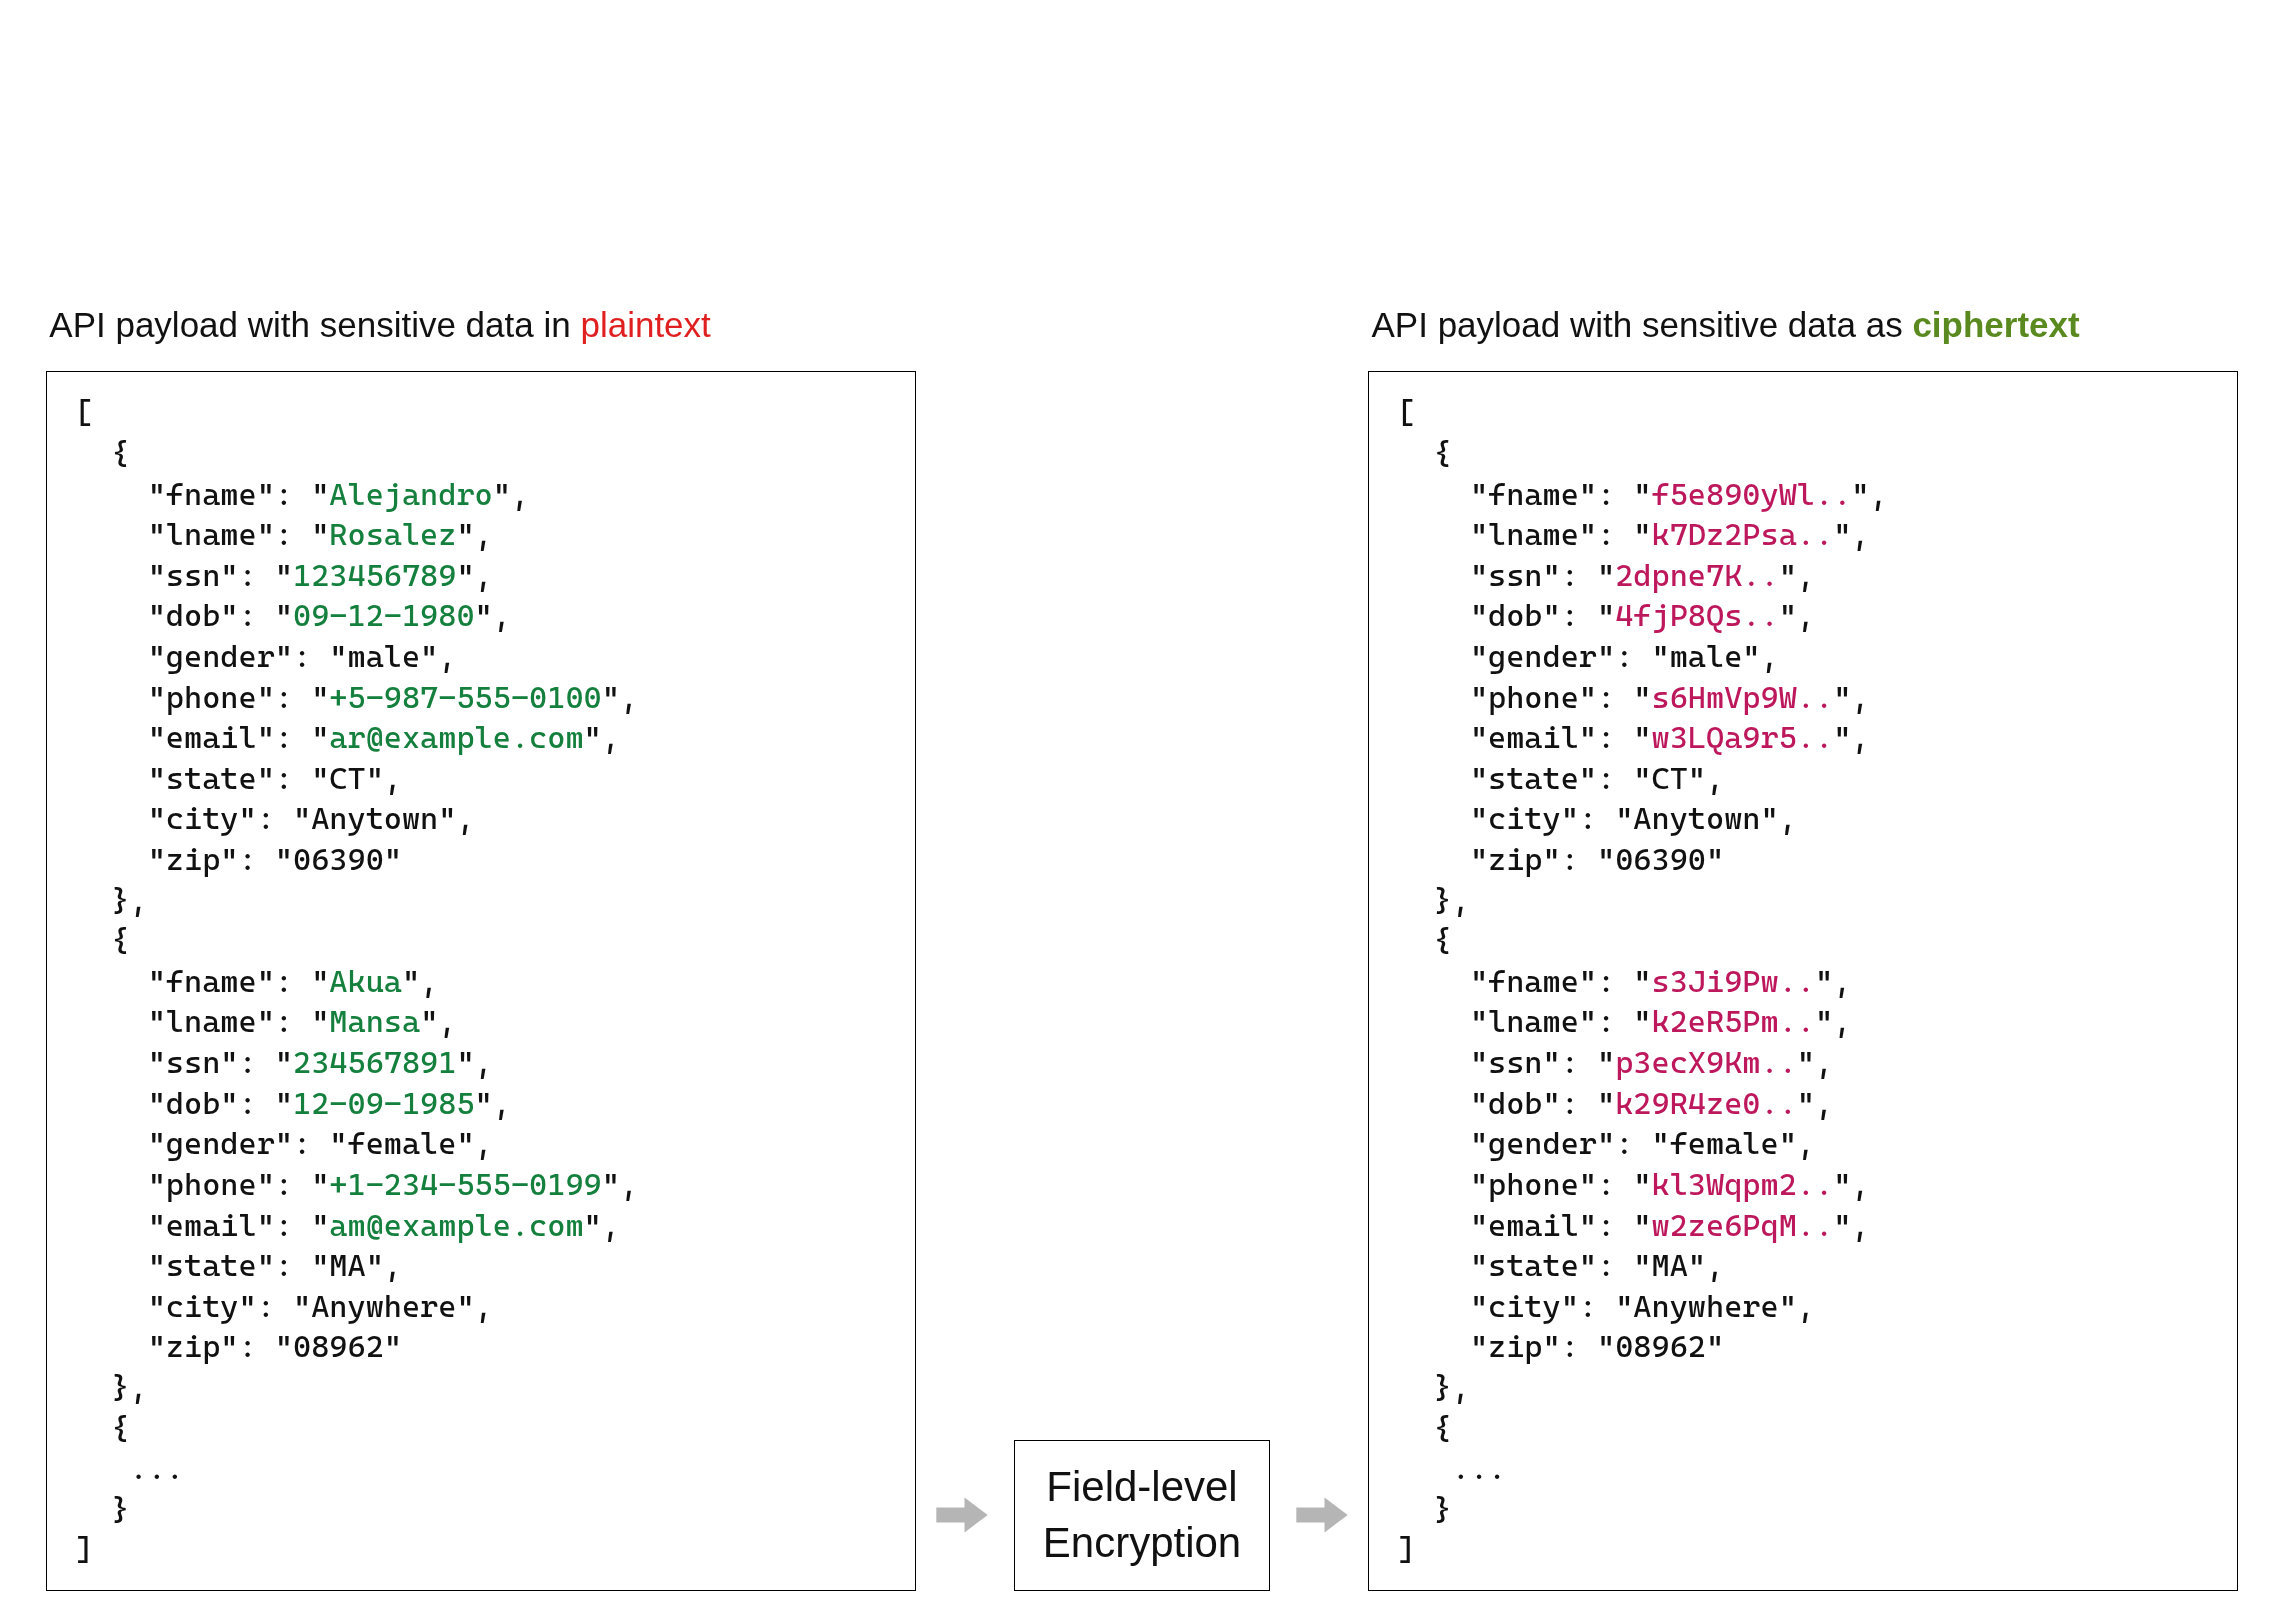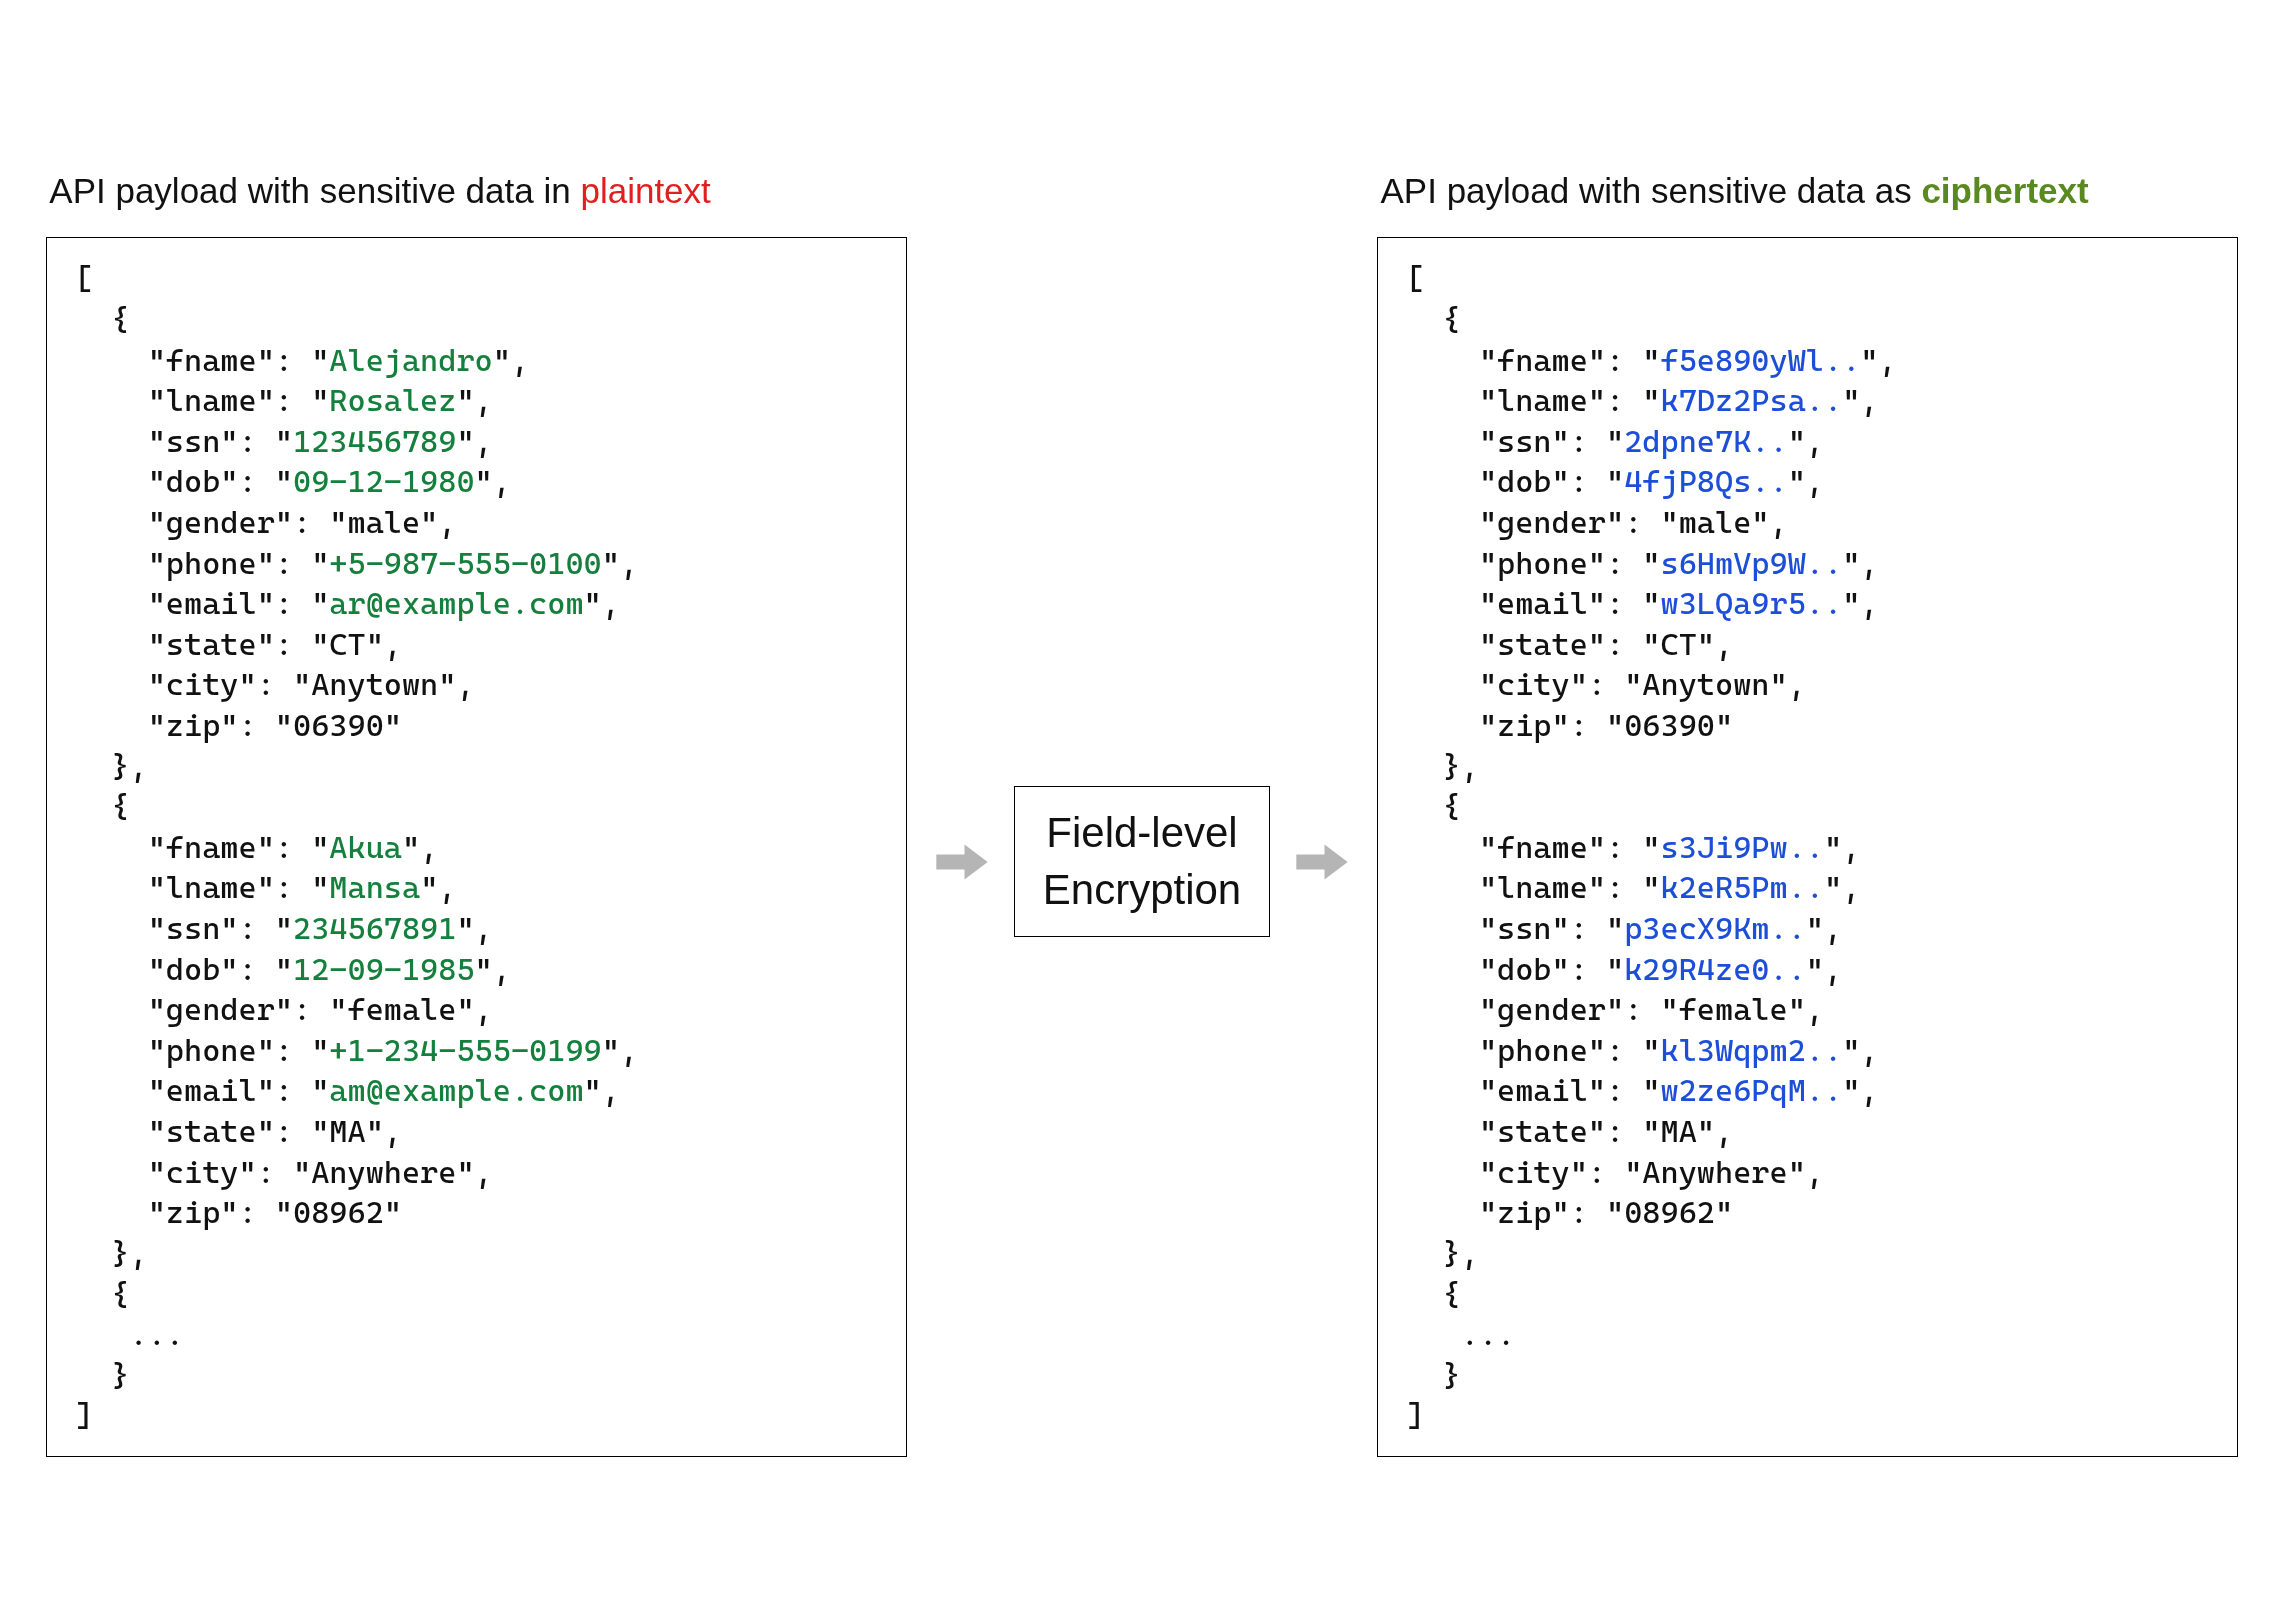--- a/index.html
+++ b/index.html
@@ -14,23 +14,23 @@
     height: 1624px;
     position: relative;
     background: #ffffff;
     box-sizing: border-box;
     padding: 33px 46px;
   }
 
   .columns {
     display: flex;
     flex-direction: row;
-    align-items: center;
+    align-items: flex-end;
     height: 100%;
-    gap: 26px;
+    gap: 17px;
   }
 
   .col {
     display: flex;
     flex-direction: column;
   }
   .col-left, .col-right {
     flex: 1 1 0;
     min-width: 0;
   }
@@ -61,21 +61,21 @@
     font-family: "Cascadia Mono", "Fira Mono", "DejaVu Sans Mono", Menlo, Consolas, monospace;
     font-size: 31px;
     line-height: 1.31;
     color: #111;
     white-space: pre;
     flex: 1 1 auto;
     overflow: hidden;
   }
 
   .red { color: #15803d; }
-  .green { color: #1d4ed8; }
+  .green { color: #be185d; }
 
   .mid-box {
     border: 1.7px solid #000;
     padding: 18px 28px;
     font-size: 42px;
     line-height: 1.35;
     text-align: center;
     white-space: nowrap;
   }
 

